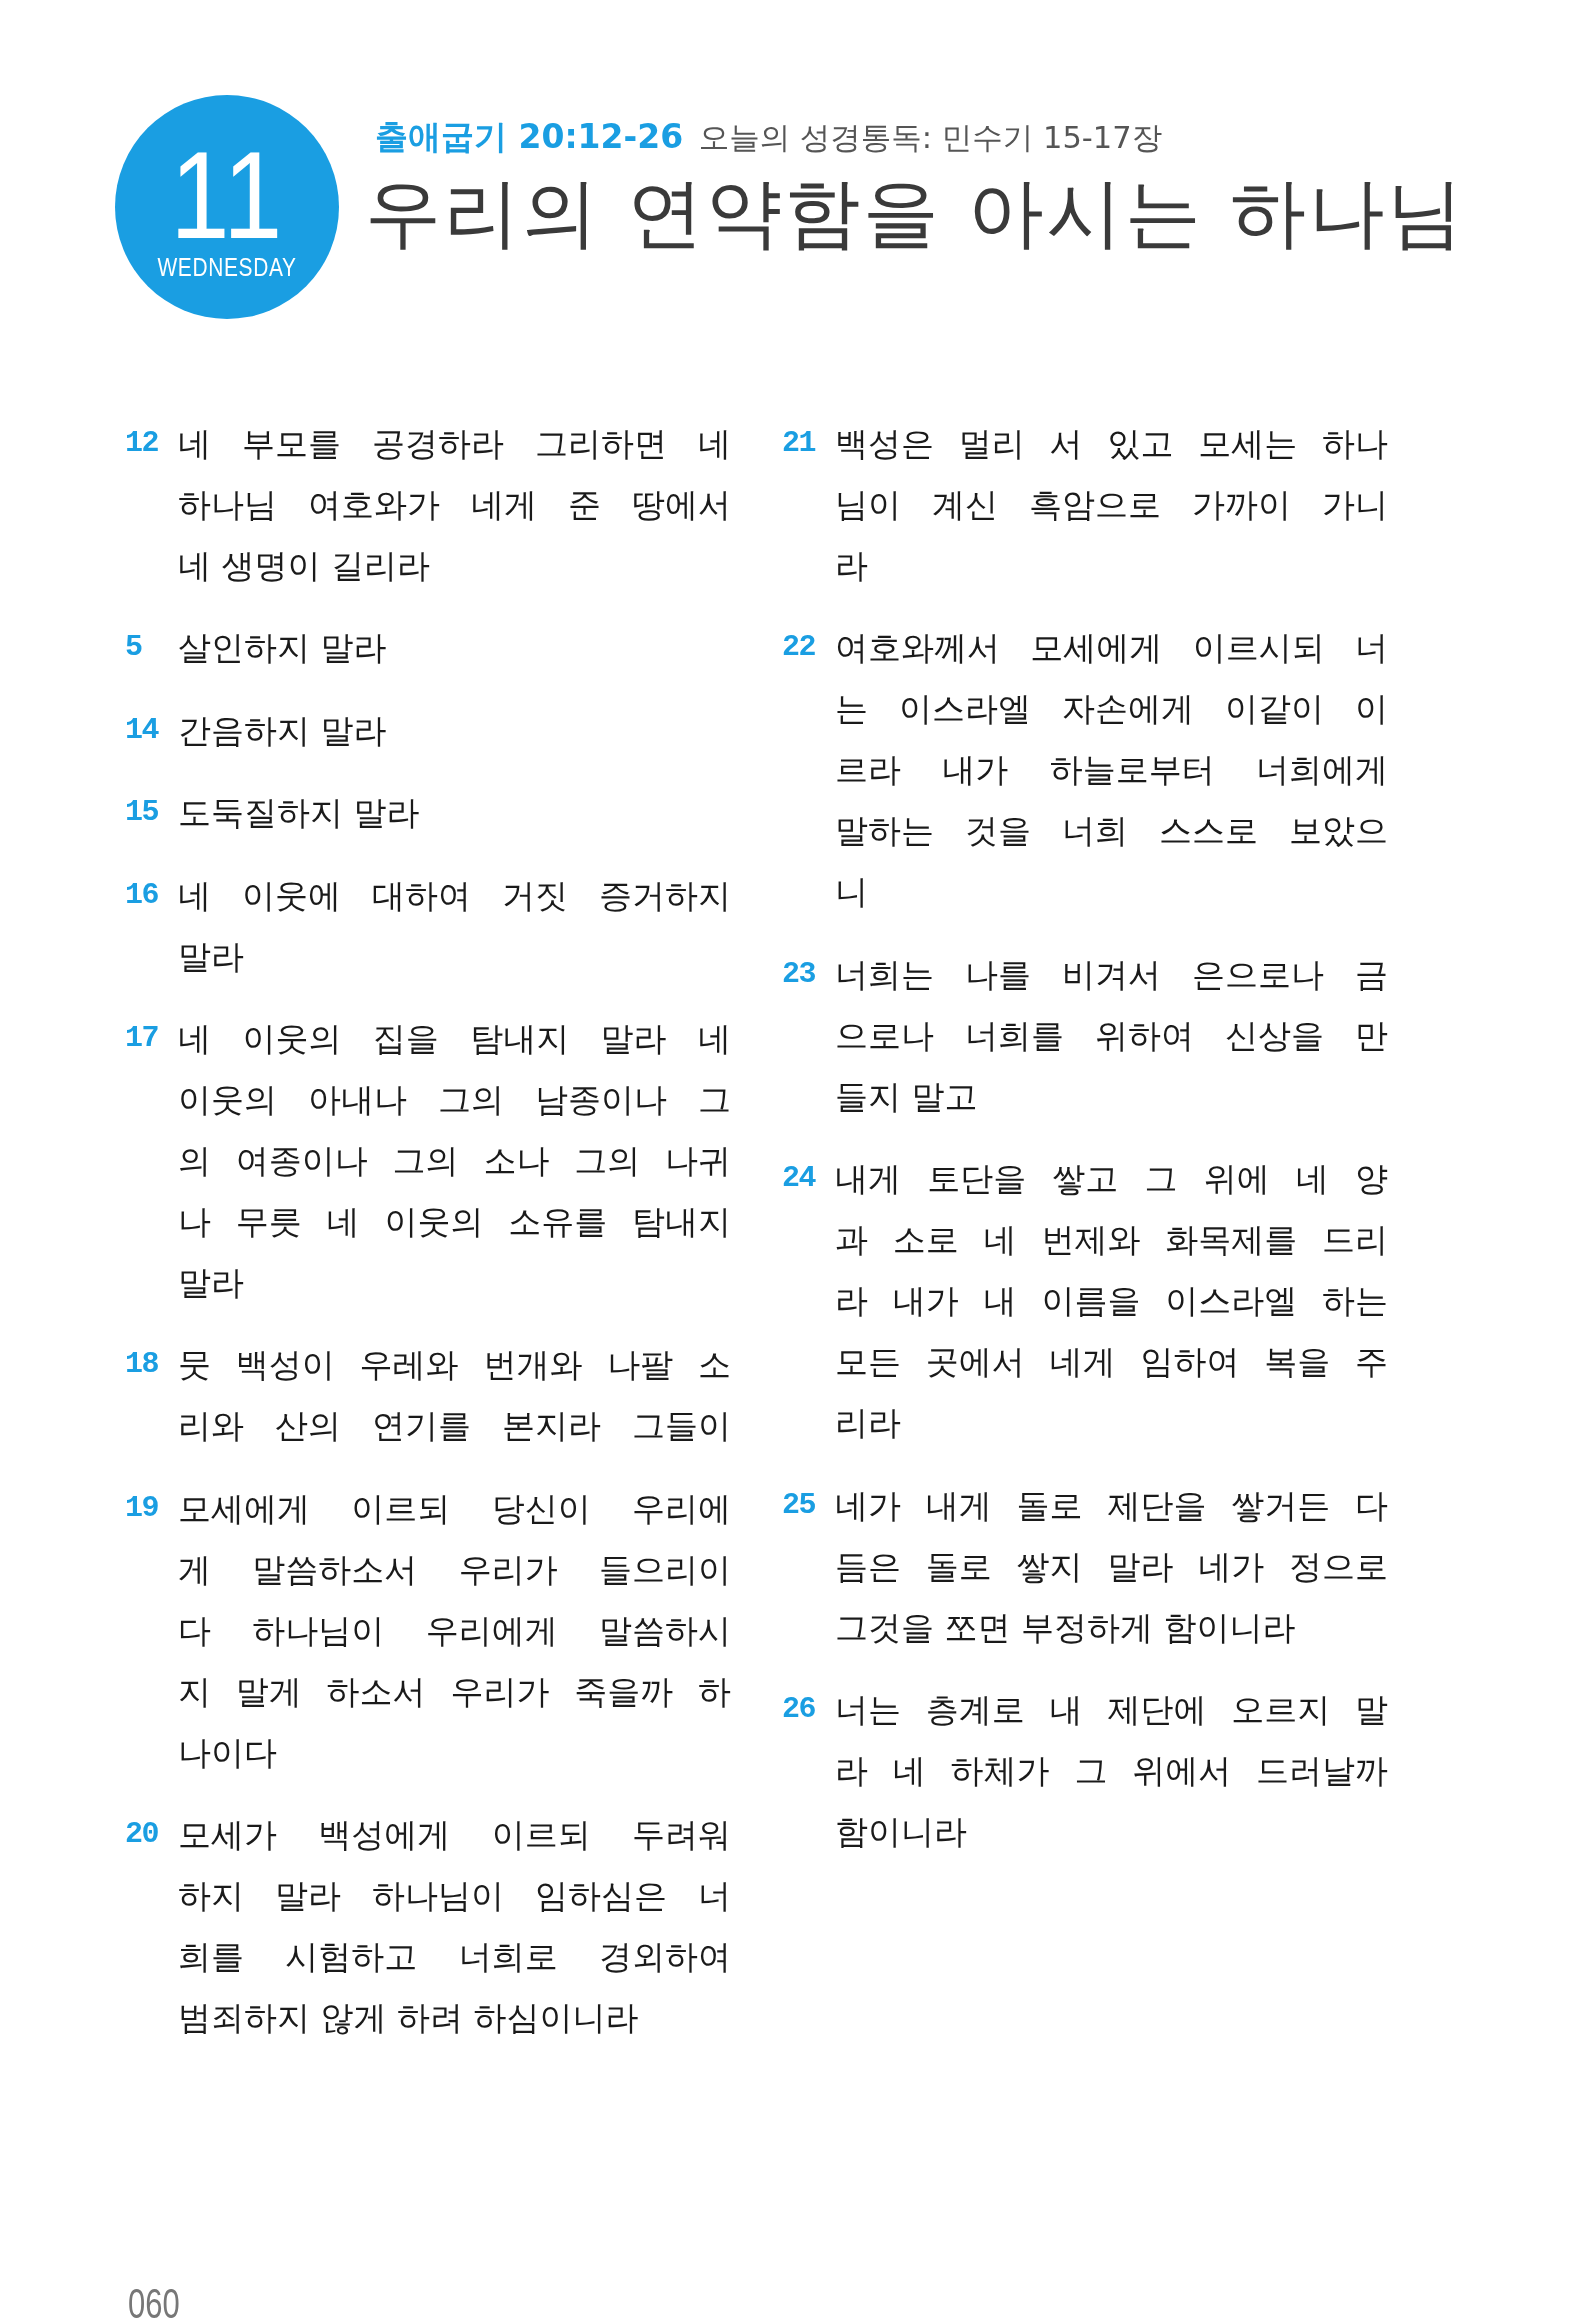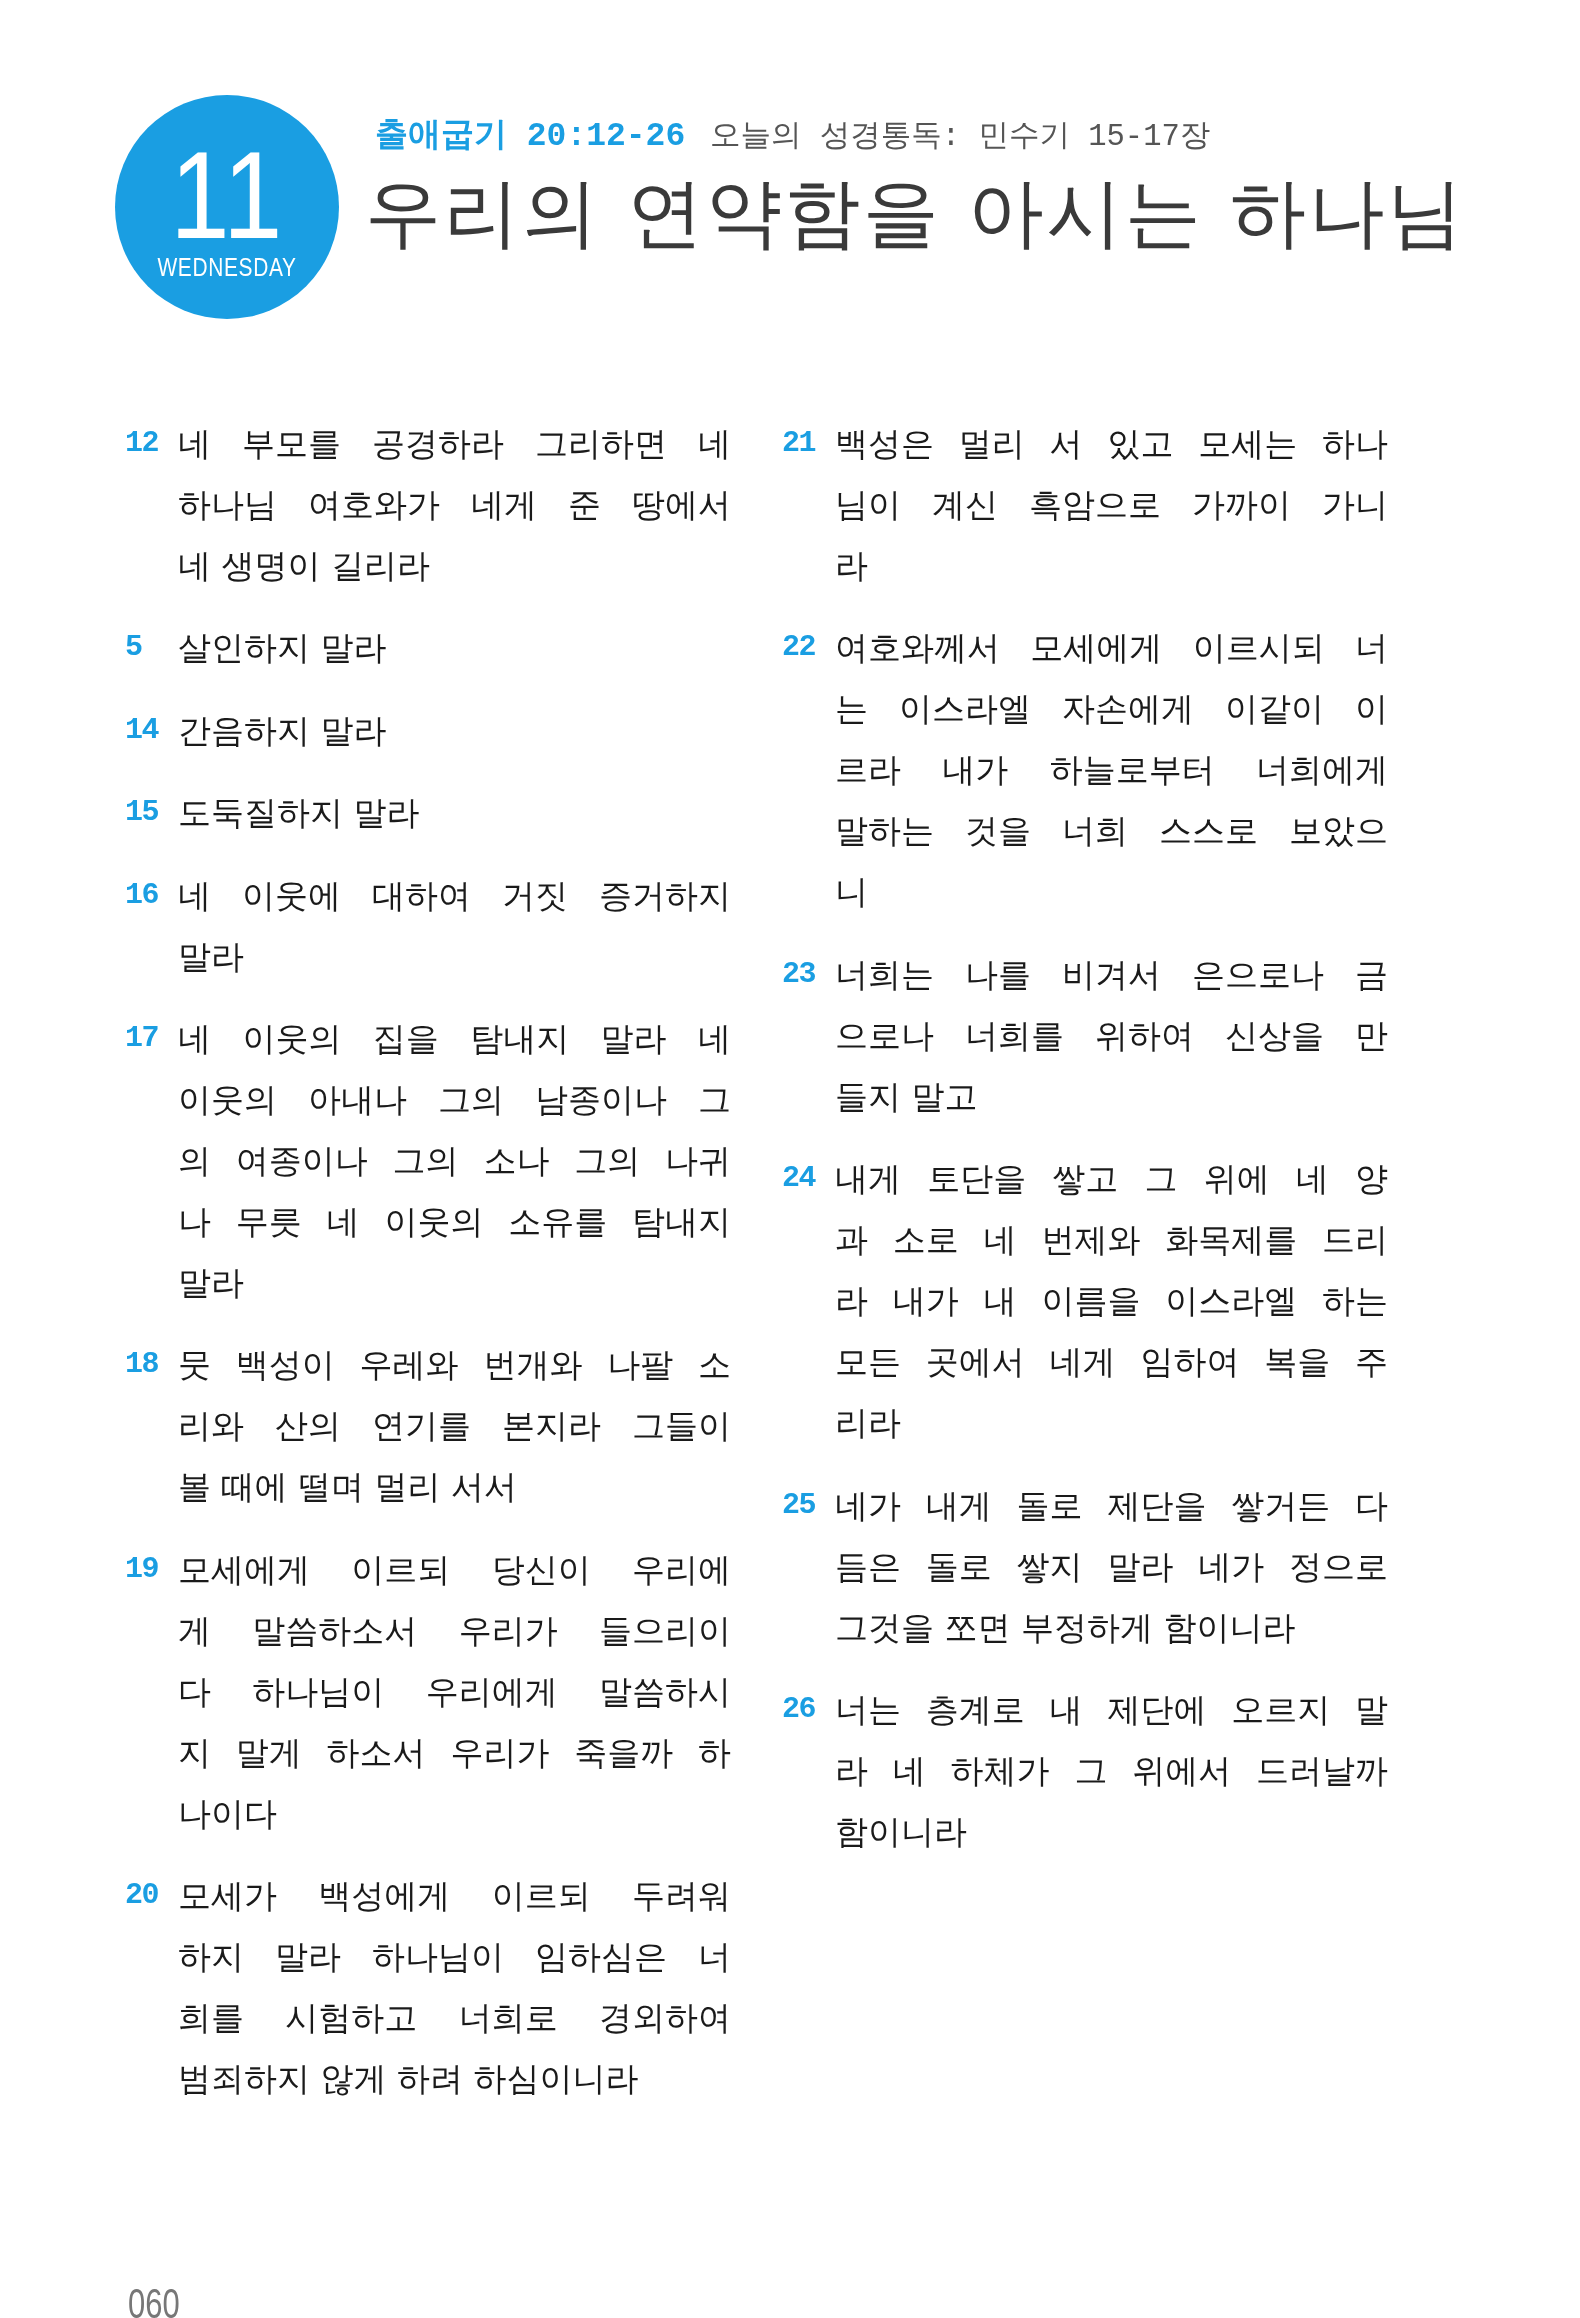--- a/index.html
+++ b/index.html
@@ -52,21 +52,20 @@
   .header {
     position: absolute;
     left: 365px;
     top: 115px;
   }
   .subtitle {
     margin-left: 10px;
     font-size: 33px;
     line-height: 43px;
     white-space: nowrap;
-    font-family: Liberation Mono, monospace;
   }
   .subtitle .ref {
     color: #1a9ee2;
     font-weight: bold;
   }
   .subtitle .reading {
     color: #555555;
     font-size: 30.5px;
     margin-left: 5px;
   }
@@ -188,21 +187,20 @@
         <span class="ln">의 여종이나 그의 소나 그의 나귀</span>
         <span class="ln">나 무릇 네 이웃의 소유를 탐내지</span>
         <span class="ln last">말라</span>
       </div>
     </div>
     <div class="verse">
       <div class="verse-num">18</div>
       <div class="verse-text">
         <span class="ln">뭇 백성이 우레와 번개와 나팔 소</span>
         <span class="ln">리와 산의 연기를 본지라 그들이</span>
-        <span class="ln last">볼 때에 떨며 멀리 서서</span>
       </div>
     </div>
     <div class="verse">
       <div class="verse-num">19</div>
       <div class="verse-text">
         <span class="ln">모세에게 이르되 당신이 우리에</span>
         <span class="ln">게 말씀하소서 우리가 들으리이</span>
         <span class="ln">다 하나님이 우리에게 말씀하시</span>
         <span class="ln">지 말게 하소서 우리가 죽을까 하</span>
         <span class="ln last">나이다</span>

